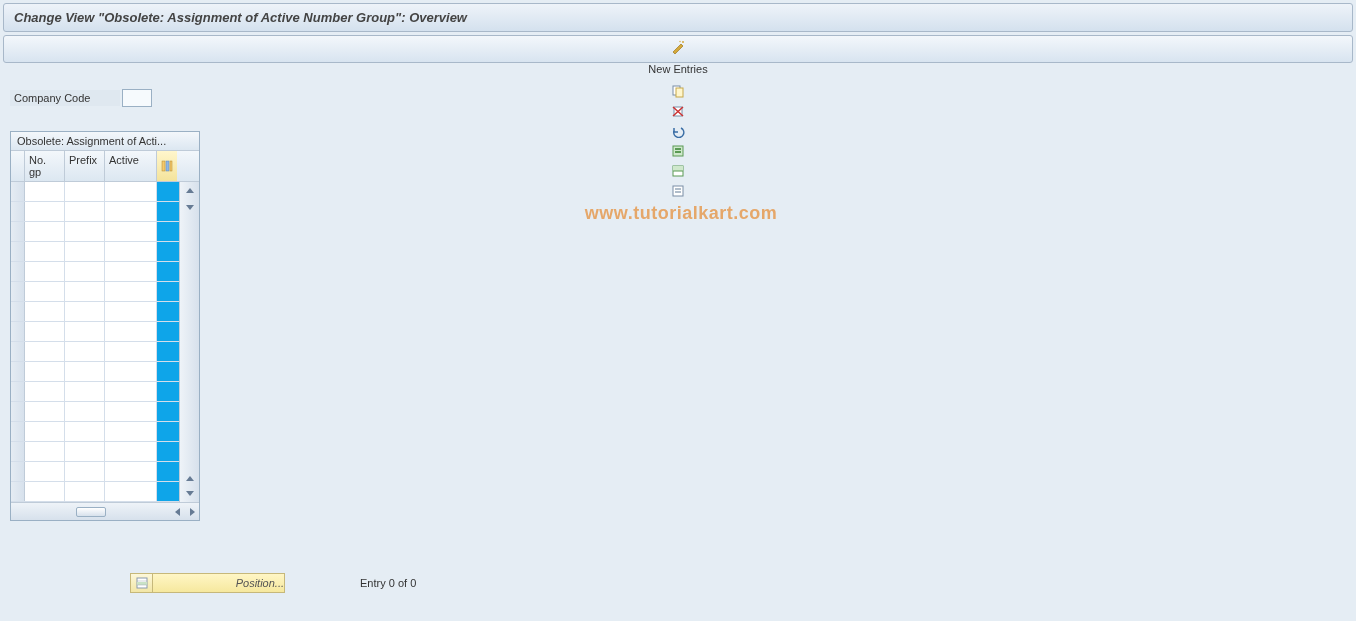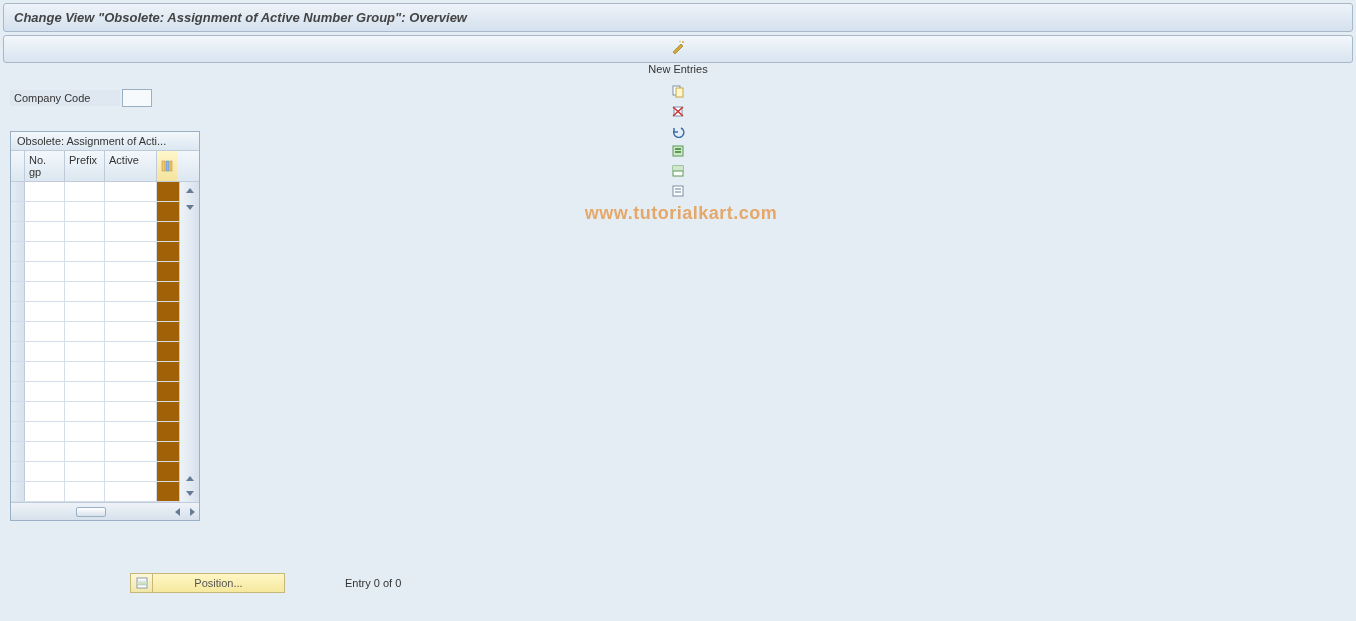--- a/index.html
+++ b/index.html
@@ -69,21 +69,21 @@
     .form-input {
       width: 30px; height: 18px;
       border: 1px solid #9ab0c4;
       background: #f6fafd;
       margin-left: 2px;
     }
     .table-wrap {
       margin: 18px 0 0 10px;
       width: 190px;
       border: 1px solid #9ab0c4;
-      background: #a16207;
+      background: #0ea5e9;
     }
     .table-title {
       background: linear-gradient(to bottom, #f3f7fb 0%, #dce7f1 100%);
       padding: 3px 6px;
       border-bottom: 1px solid #bfcbd8;
       color: #333;
     }
     .table-head-row { display: flex; background: linear-gradient(to bottom, #f3f7fb 0%, #dce7f1 100%); border-bottom: 1px solid #bfcbd8; }
     .th {
       padding: 3px 4px;
@@ -131,22 +131,22 @@
       background: linear-gradient(to bottom,#fff6c5,#f6e89e);
       border:1px solid #c6b87a;
       cursor:pointer;
     }
     .pos-icon-box {
       width:22px; height:100%;
       display:flex; align-items:center; justify-content:center;
       border-right:1px solid #c6b87a;
       background: linear-gradient(to bottom,#fdf8da,#f2e6a6);
     }
-    .pos-label { flex:1; text-align:center; color:#555;}
-    .entry-text { color:#333; }
+    .pos-label { flex:1; text-align:right; color:#555;font-style:italic;}
+    .entry-text { color:#333;margin-left:15px; }
 
     svg { display:block; }
   </style>
 </head>
 <body>
 
 <div class="title-bar">
   <span>Change View "Obsolete: Assignment of Active Number Group": Overview</span>
 </div>
 

